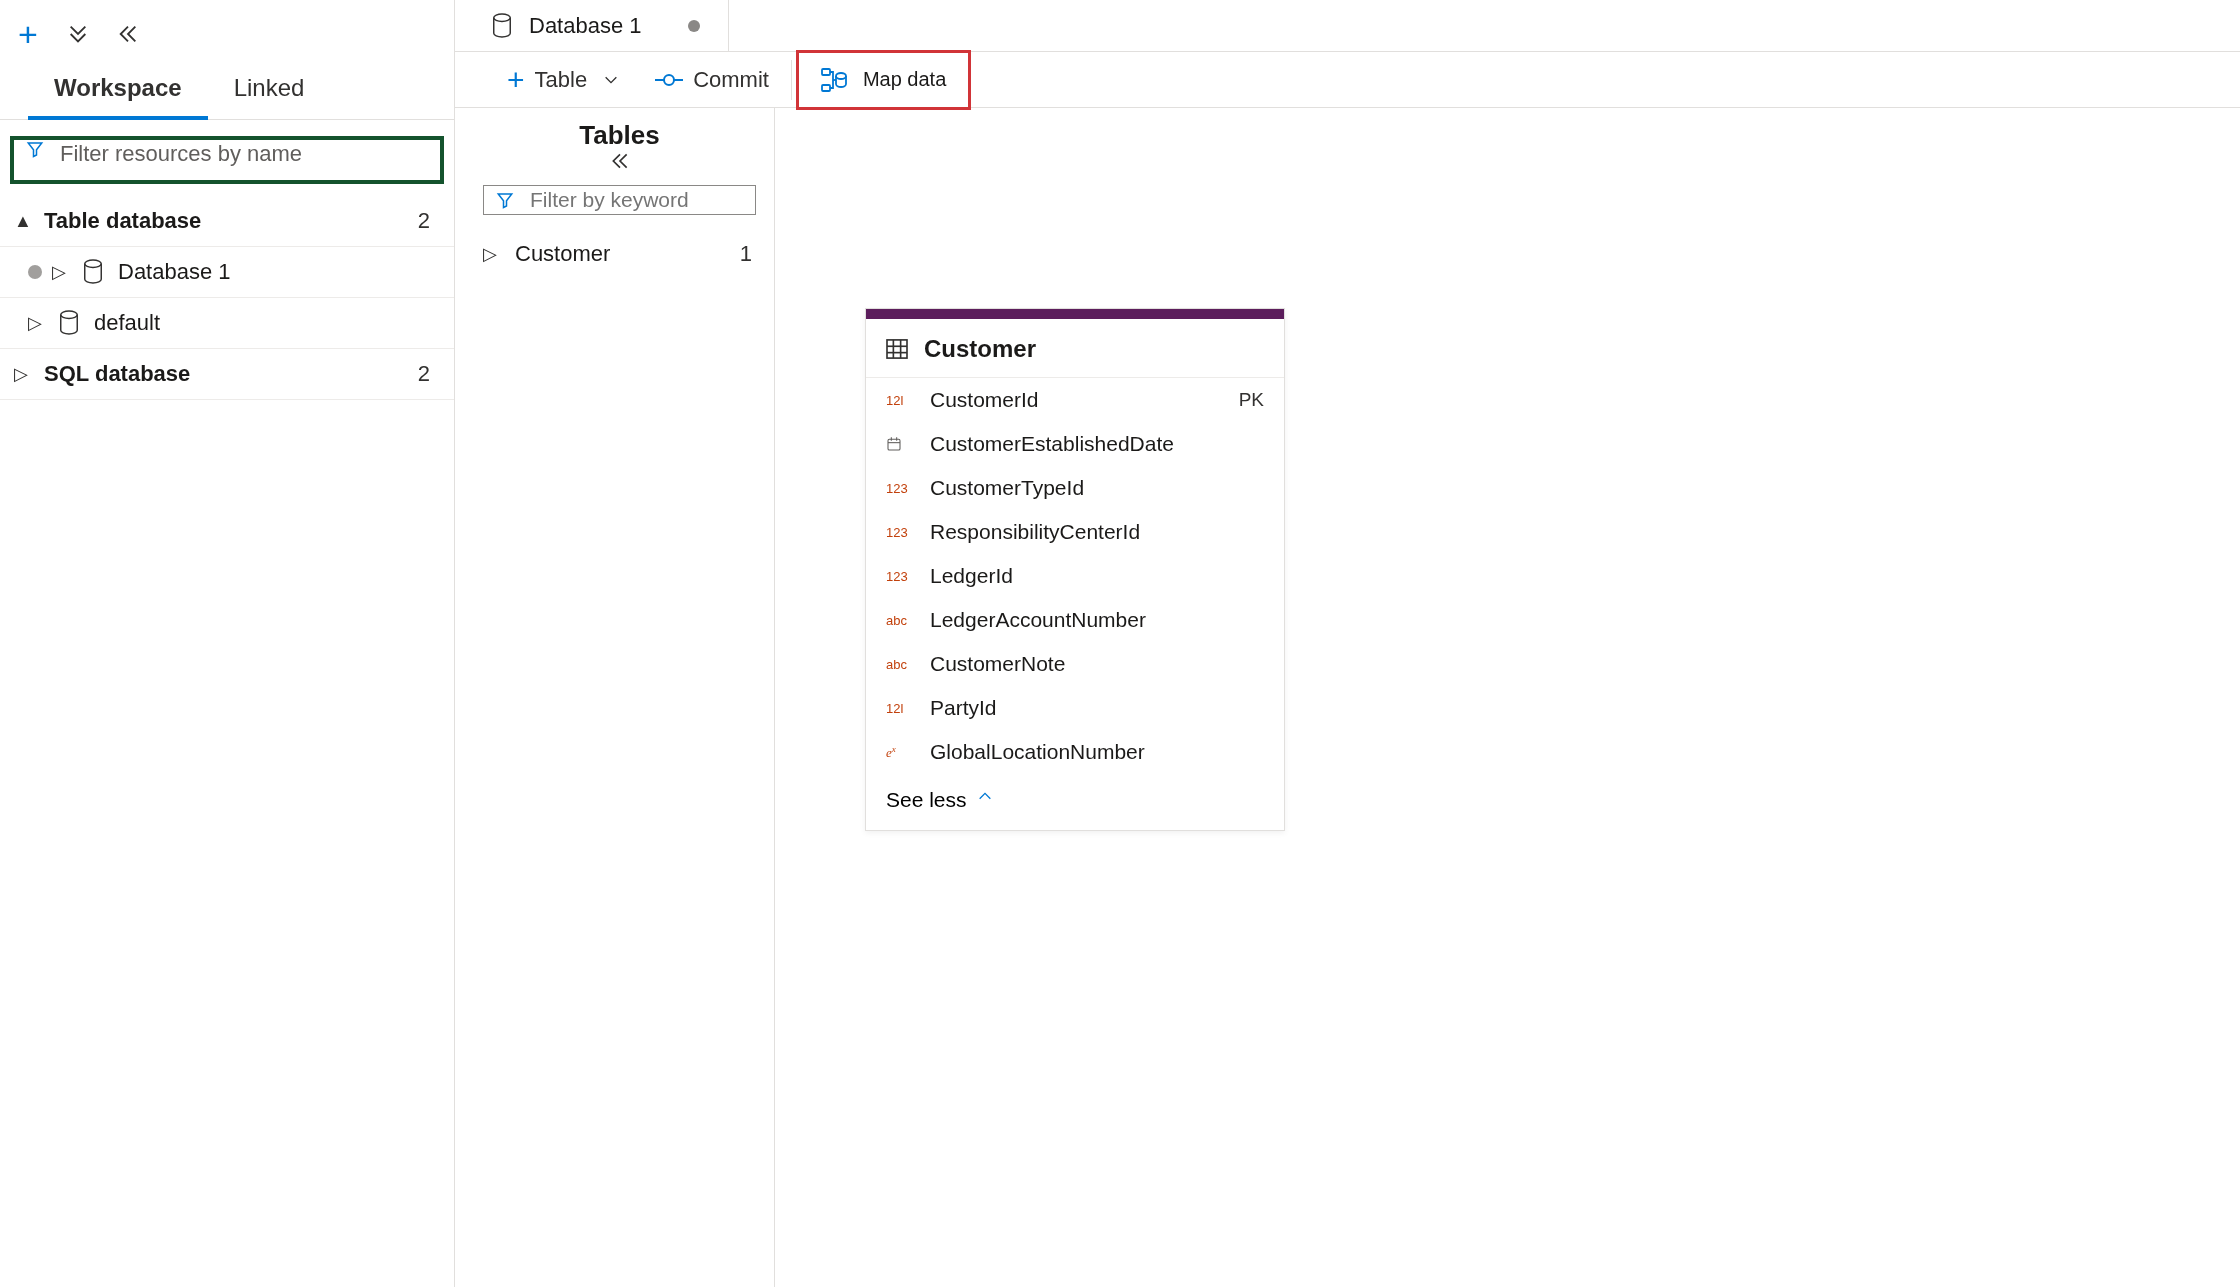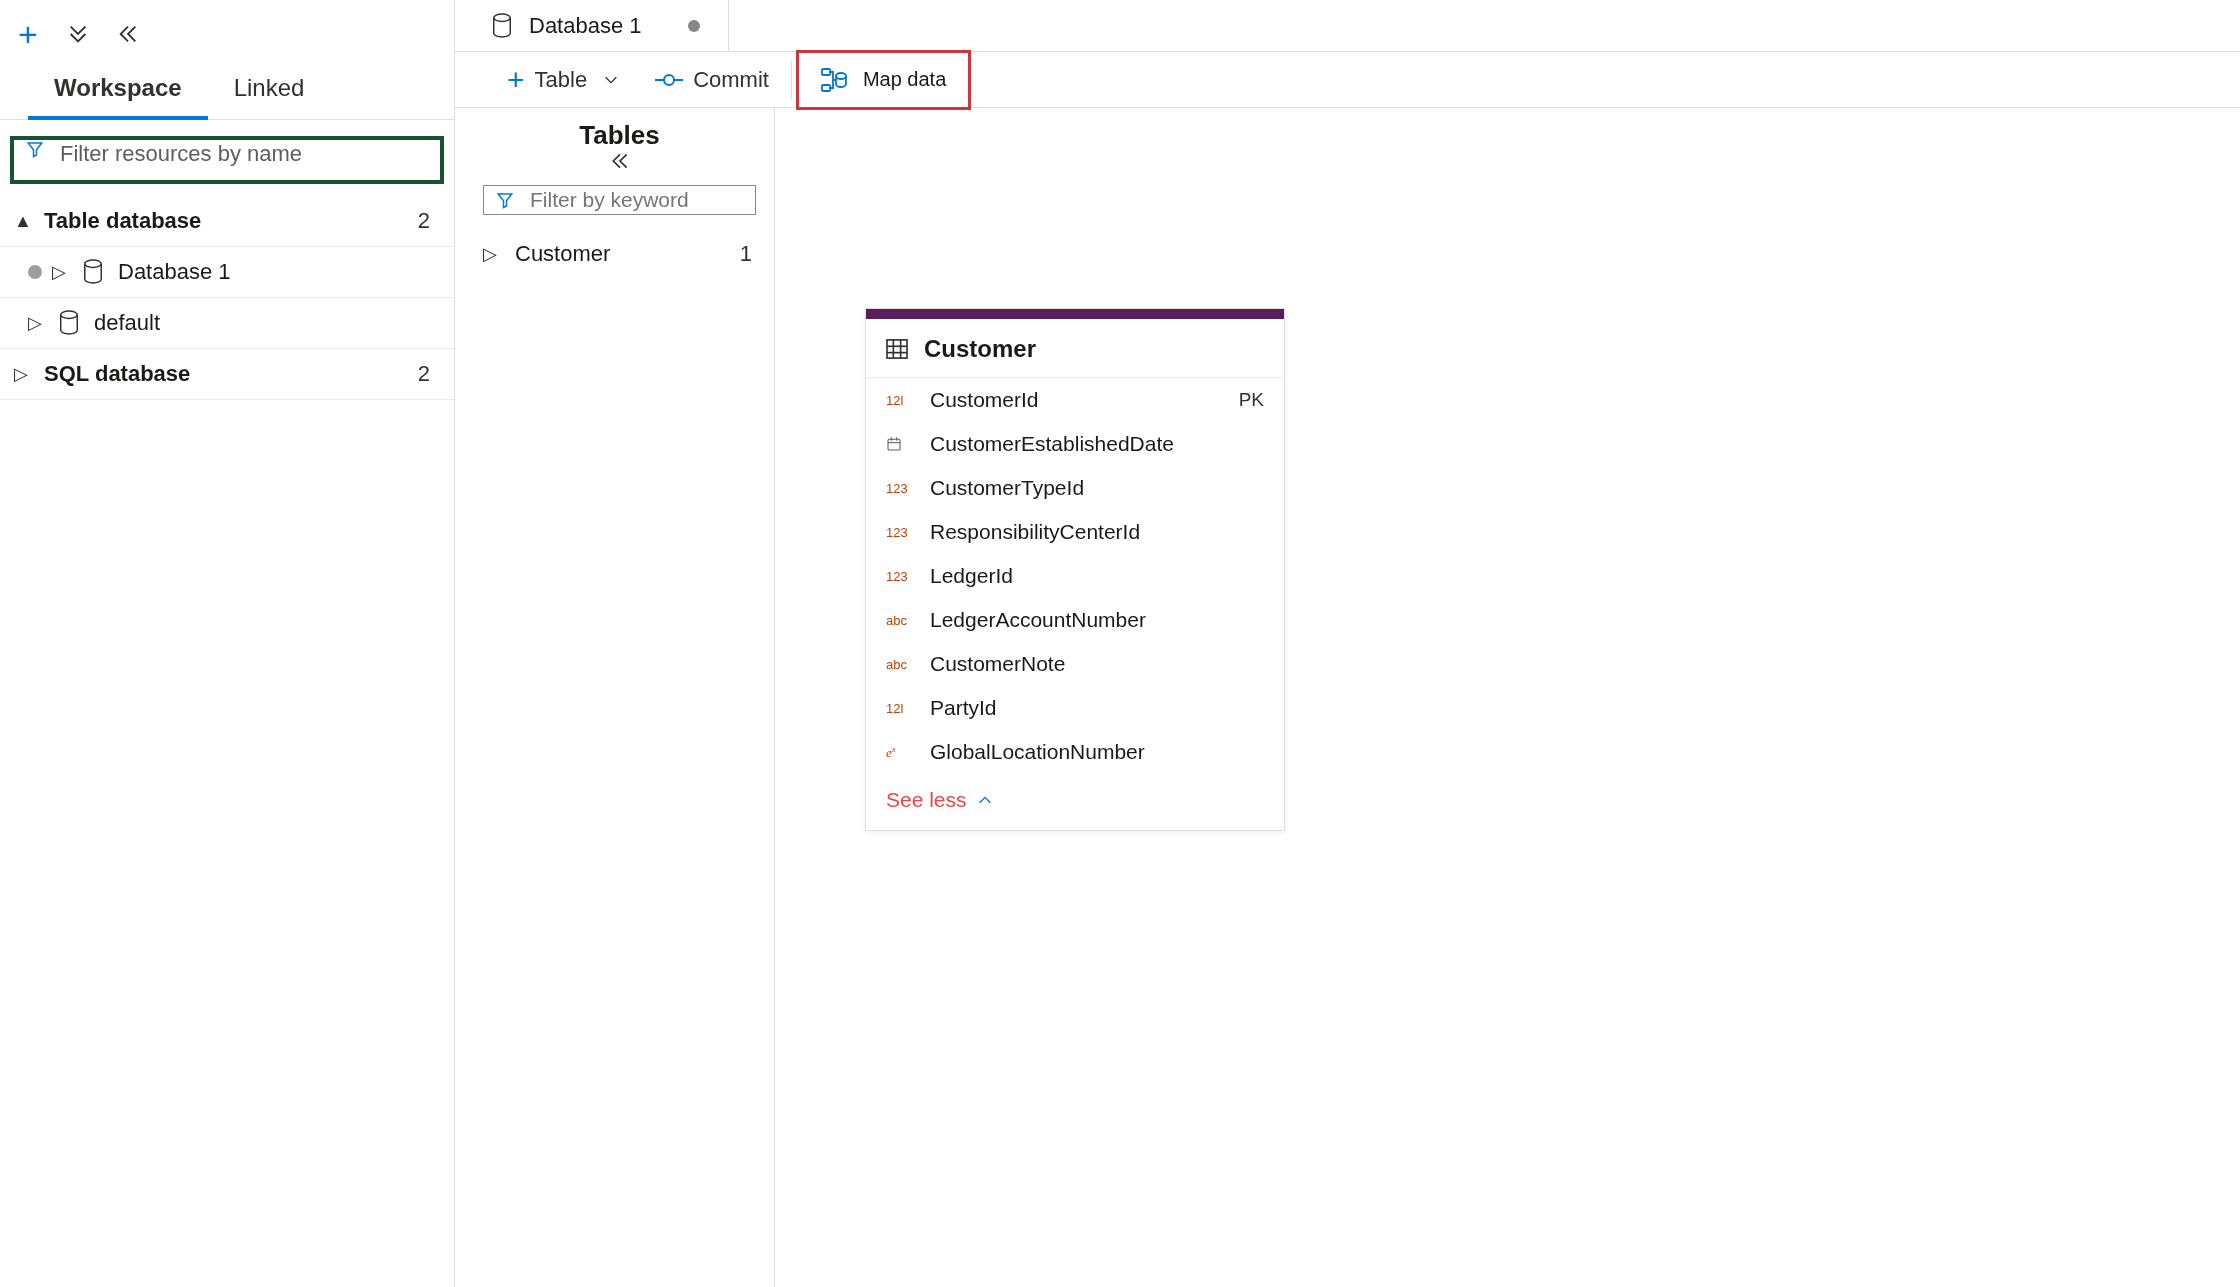--- a/index.html
+++ b/index.html
@@ -187,23 +187,23 @@
   .schema-card .card-hdr .grid-icon { margin-right:16px; }
   .col-row {
     display:flex; align-items:center;
     padding:10px 20px;
     font-size:21px;
   }
   .col-row .type { width:34px; font-size:13px; color:#c2410c; text-align:left; margin-right:10px;}
   .col-row .name { flex:1; }
   .col-row .pk { font-size:19px; color:#323130; }
   .see-less {
-    display:flex; align-items:center; gap:10px;
+    display:flex; gap:10px;
     padding:14px 20px 18px 20px;
-    color:#ef4444; font-size:21px; cursor:pointer;
+    color:#000000; font-size:21px; cursor:pointer;
   }
   .see-less .up { font-size:16px; }
 
   
   svg { display:block; }
 </style>
 </head>
 <body>
 
 <div class="root">

